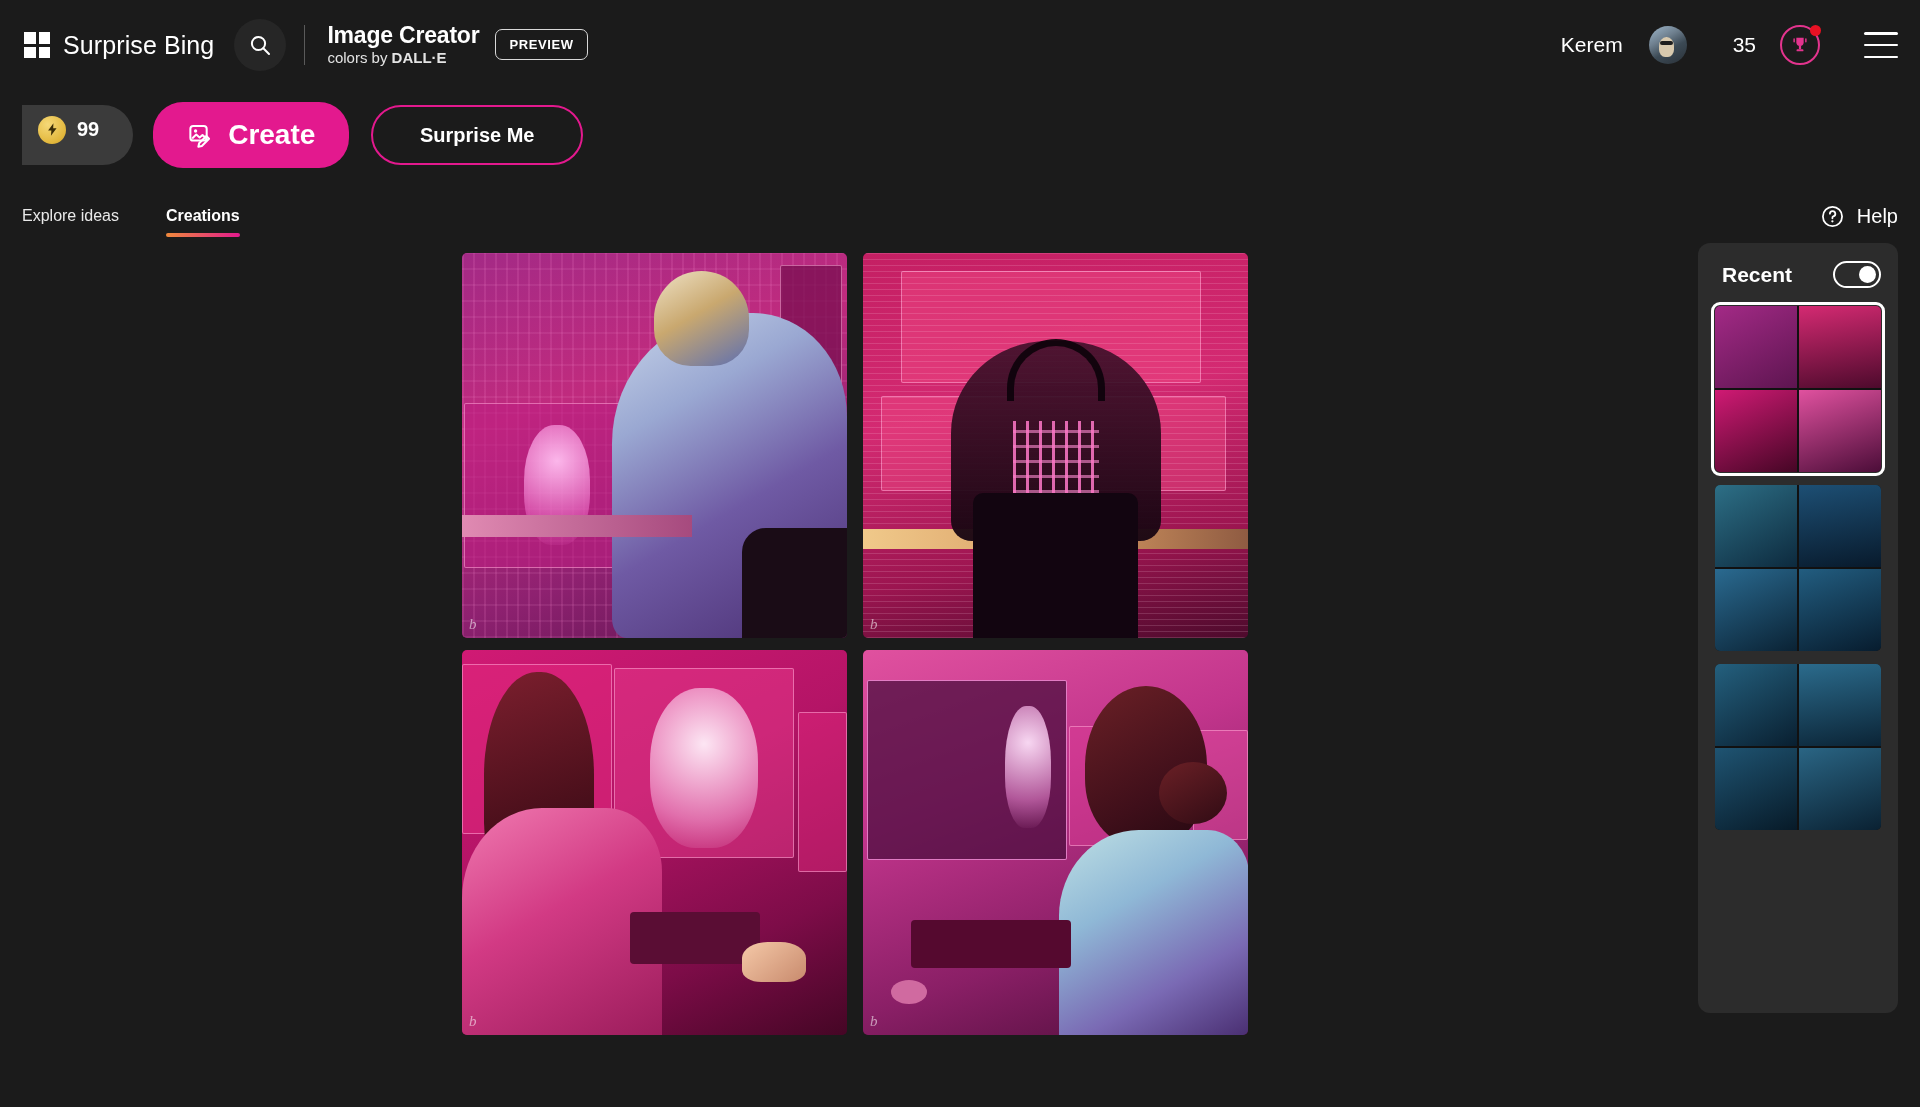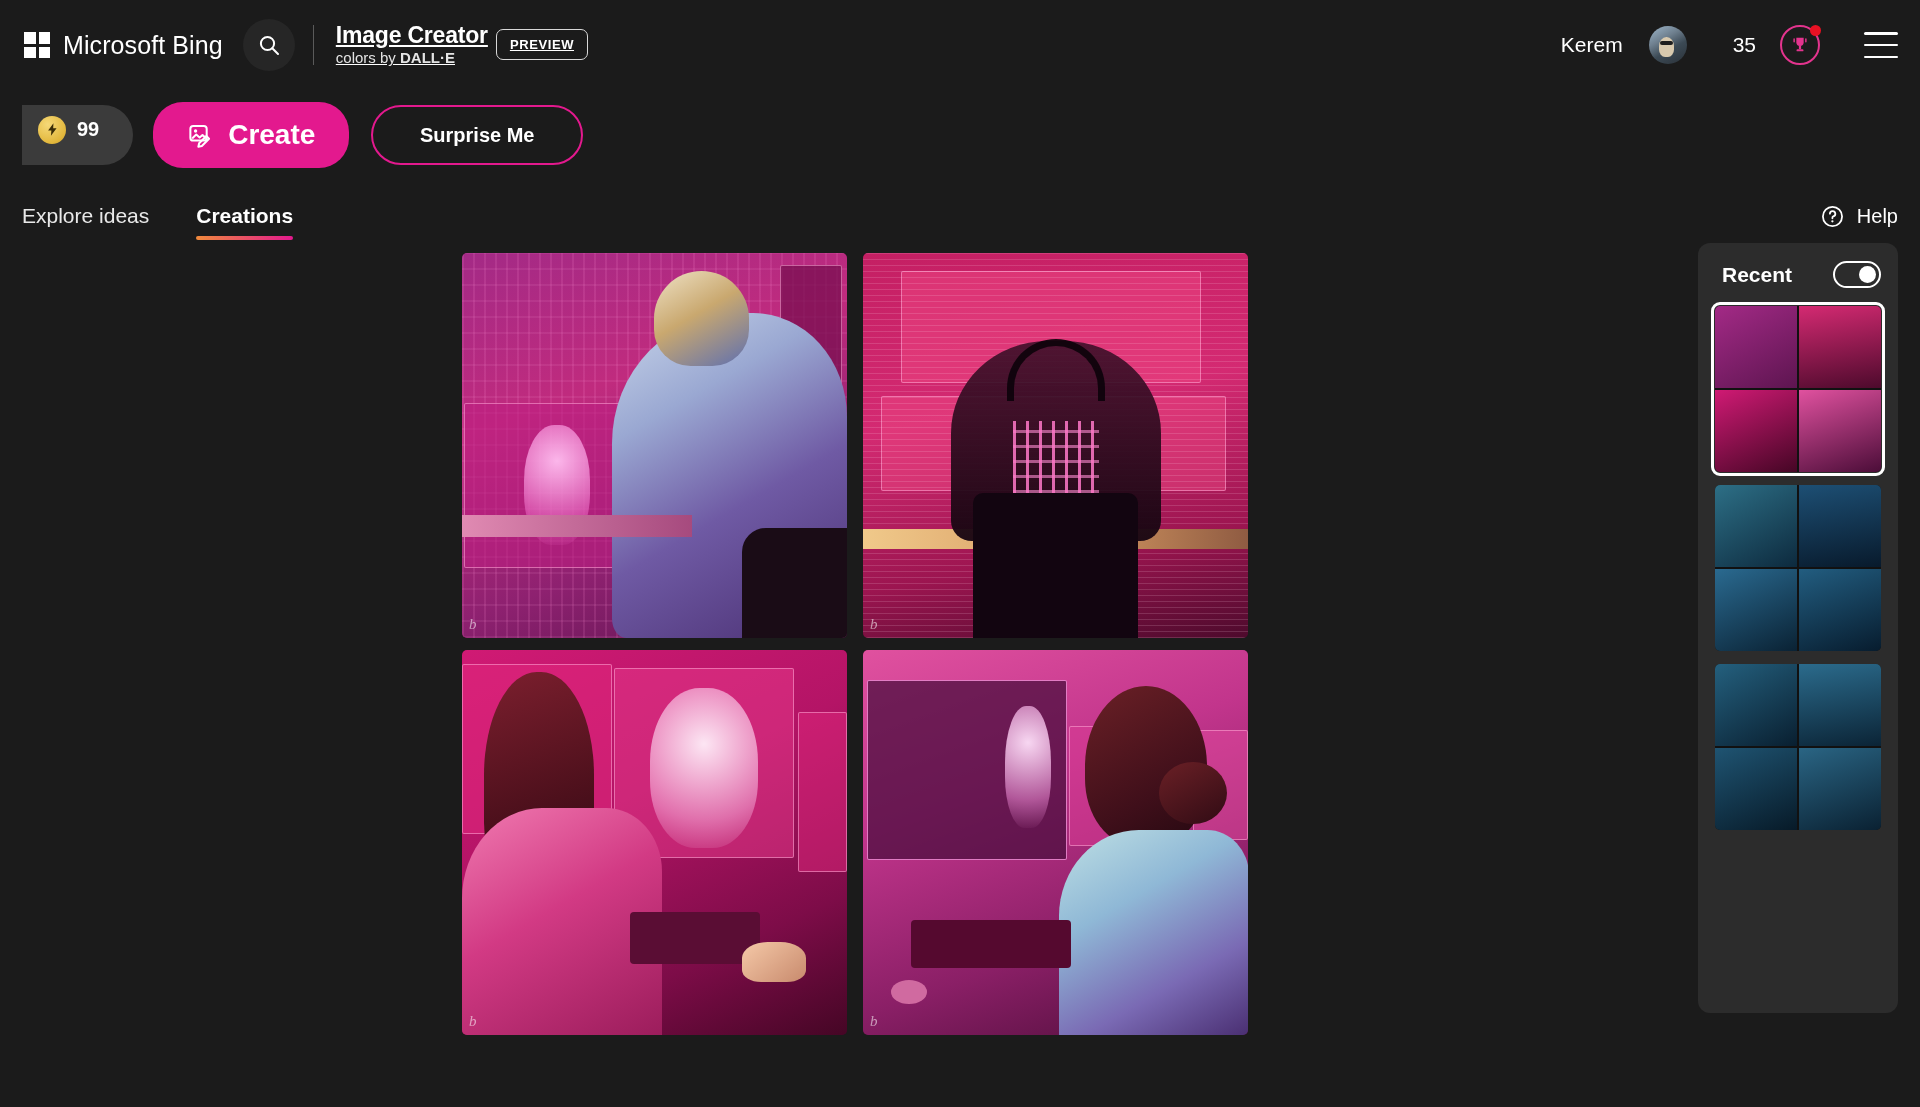--- a/index.html
+++ b/index.html
@@ -24,21 +24,21 @@
   .brand-text { font-size: 25px; font-weight: 400; letter-spacing: .1px; color: #fff; }
 
   .search-btn {
     width: 52px; height: 52px; border-radius: 50%;
     background: #262626; border: none; cursor: pointer;
     display: flex; align-items: center; justify-content: center;
     margin-left: 20px;
   }
   .divider-v { width: 1px; height: 40px; background: #5a5a5a; margin: 0 22px 0 18px; }
 
-  .titleblock { display: flex; align-items: center; gap: 8px; text-decoration: underline; }
+  .titleblock { display: flex; align-items: center; gap: 16px; }
   .title-stack { display: flex; flex-direction: column; line-height: 1.08; }
   .ic-title { font-size: 23px; font-weight: 700; letter-spacing: -.2px; }
   .ic-sub { font-size: 15px; font-weight: 400; color: #e4e4e4; margin-top: 2px; }
   .ic-sub b { font-weight: 700; }
   .preview-pill {
     border: 1.5px solid #d8d8d8; border-radius: 7px;
     padding: 7px 13px; font-size: 13px; font-weight: 600;
     letter-spacing: .6px; color: #fff; background: transparent;
     cursor: pointer; align-self: center;
   }
@@ -103,21 +103,21 @@
     border: 2px solid #e3198e; border-radius: 30px; background: transparent;
     color: #fff; font-size: 20px; font-weight: 700; cursor: pointer;
     font-family: "Liberation Sans", sans-serif; flex: none;
   }
 
   
   .tabsrow {
     display: flex; align-items: center; padding: 0 22px;
     margin-top: 36px; height: 42px;
   }
-  .tab { font-size: 21px; color: #e9e9e9; cursor: pointer; position: relative;
+  .tab { font-size: 16px; color: #e9e9e9; cursor: pointer; position: relative;
     padding-bottom: 12px; margin-right: 47px; }
   .tab.active { font-weight: 700; color: #fff; }
   .tab.active::after {
     content: ""; position: absolute; left: 0; right: 0; bottom: 0; height: 4px;
     border-radius: 2px; background: linear-gradient(90deg,#f08a3c 0%,#e3198e 100%);
   }
   .help { margin-left: auto; display: flex; align-items: center; gap: 12px;
     cursor: pointer; font-size: 20px; color: #fff; padding-bottom: 12px; }
 
   
@@ -167,21 +167,21 @@
 
 <div class="header">
 
   <div class="brand">
     <span class="ms-logo">
       <i></i>
         <i></i>
         <i></i>
         <i></i>
     </span>
-    <span class="brand-text">Microsoft Bing</span>
+    <span class="brand-text">Surprise Bing</span>
   </div>
 
   <button class="search-btn">
     <svg width="24" height="24" viewBox="0 0 24 24">
       <circle cx="10.5" cy="10.5" r="6.6" fill="none" stroke="#fff" stroke-width="2"></circle>
       <line x1="15.3" y1="15.3" x2="21" y2="21" stroke="#fff" stroke-width="2" stroke-linecap="round"></line>
     </svg>
   </button>
 
   <span class="divider-v"></span>

